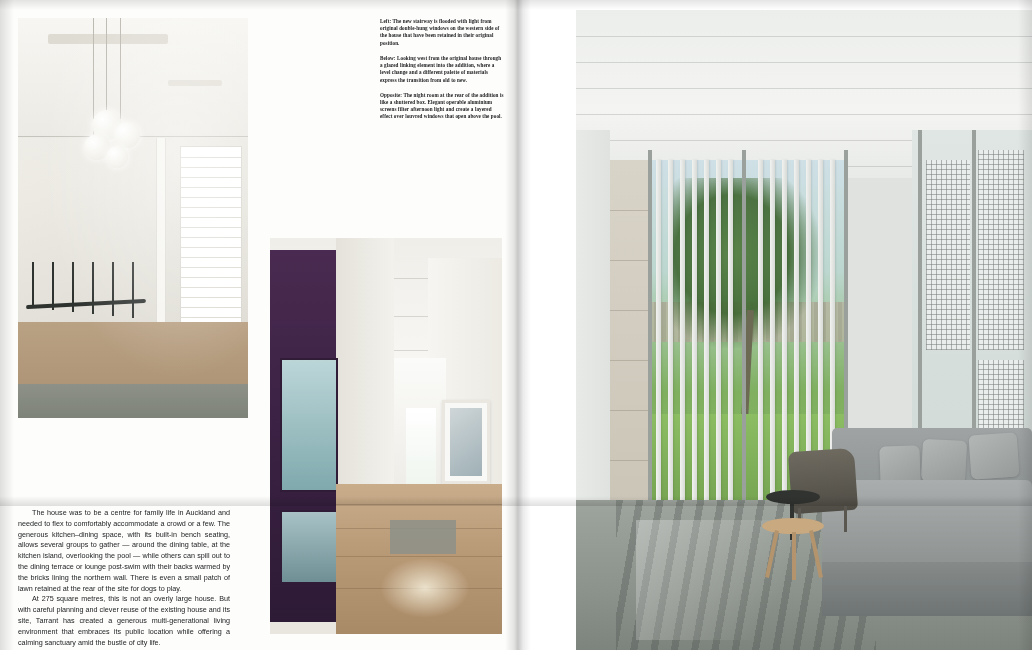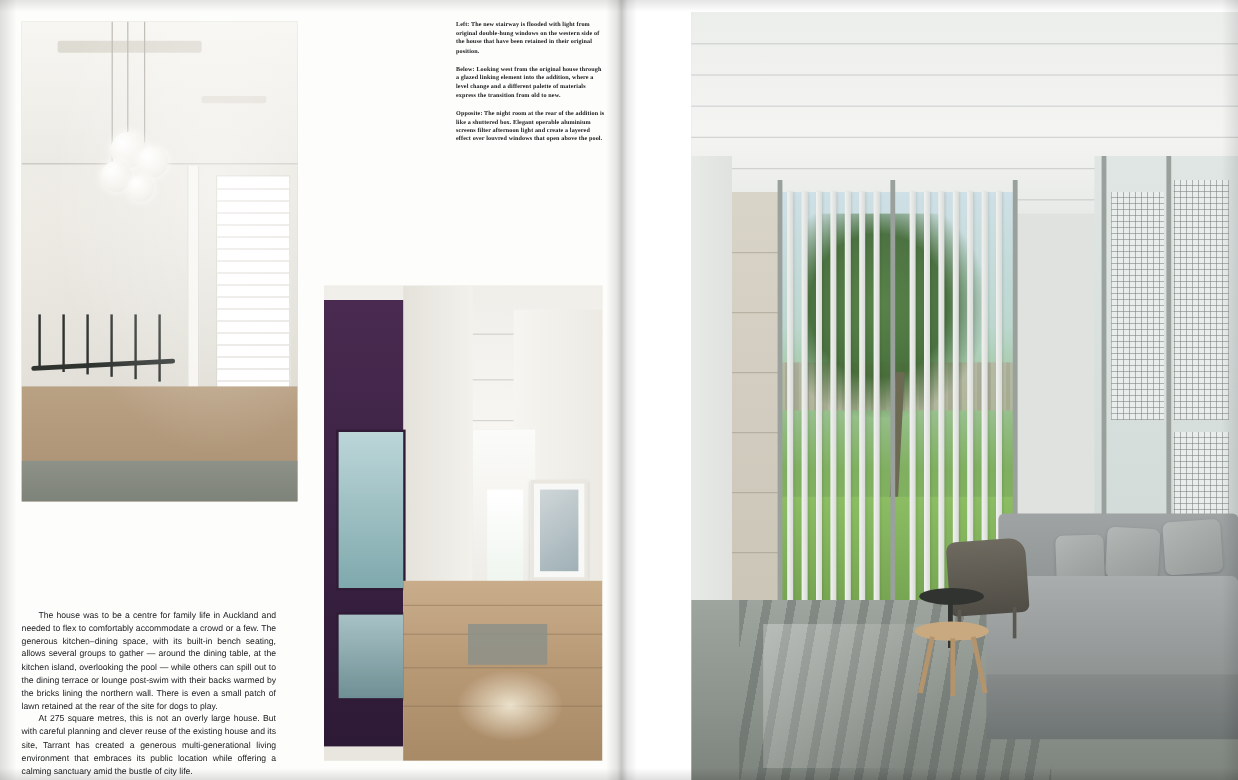--- a/index.html
+++ b/index.html
@@ -9,21 +9,21 @@
   }
   body {
     width: 1032px;
     height: 650px;
     overflow: hidden;
     font-family: "Liberation Sans", sans-serif;
   }
   .spread {
     position: relative;
     width: 1032px;
-    height: 650px;
+    height: 506px;
     background: #ffffff;
   }
 
   
   .page-left {
     position: absolute;
     left: 0; top: 0;
     width: 518px; height: 650px;
     background: #fdfdfb;
   }

